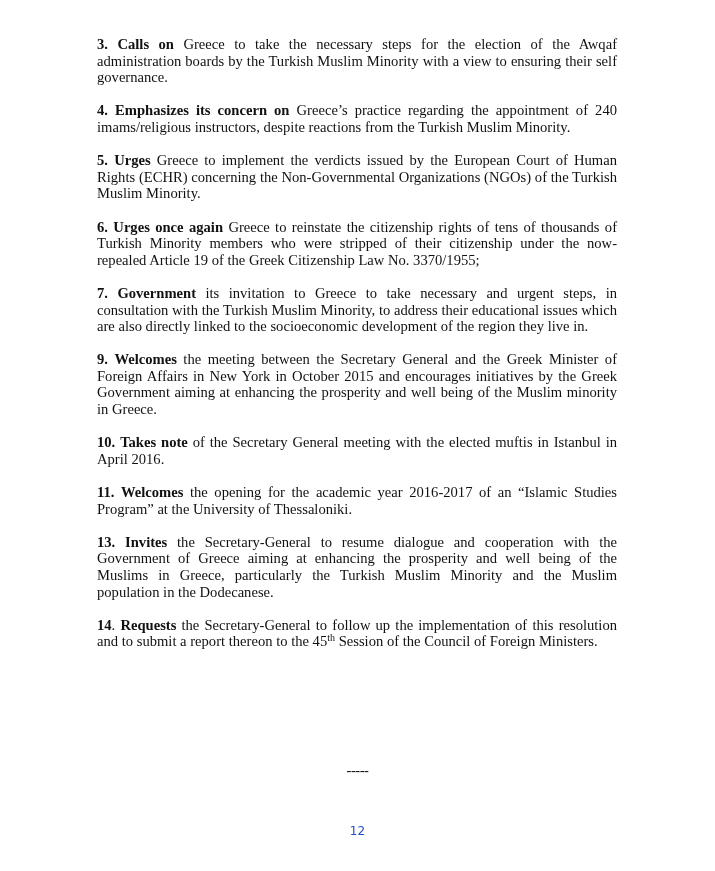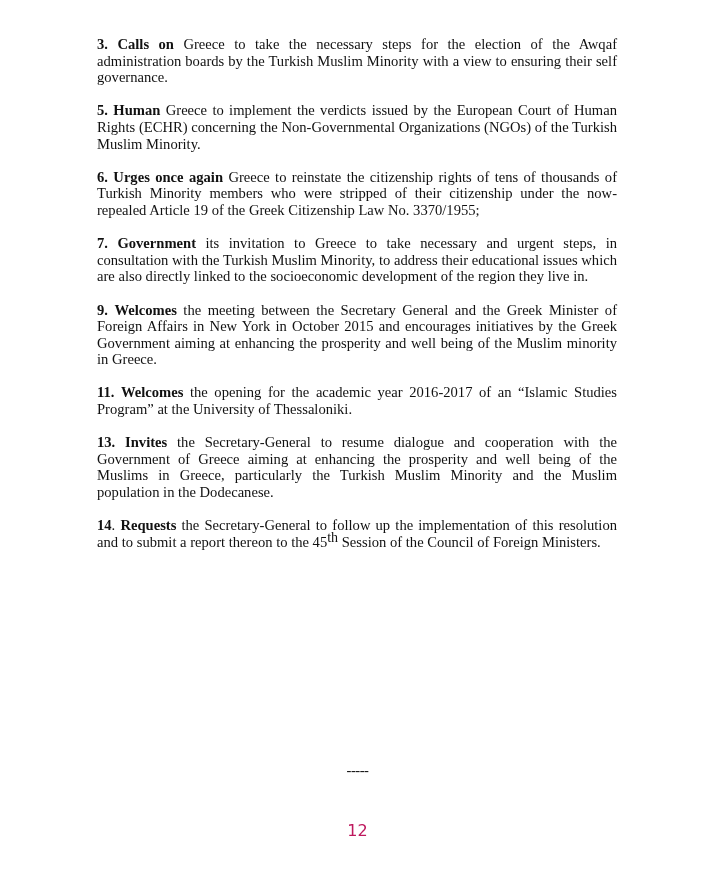--- a/index.html
+++ b/index.html
@@ -38,21 +38,21 @@
       text-align-last: left;
     }
     .para b {
       font-weight: bold;
     }
     .tab {
       display: inline-block;
       width: 22px;
     }
     sup {
-      font-size: 14px;
+      font-size: 10px;
       line-height: 0;
       vertical-align: 5px;
     }
     .separator {
       position: absolute;
       left: 0;
       top: 762px;
       width: 715px;
       text-align: center;
       font-family: "Liberation Serif", serif;
@@ -61,43 +61,45 @@
       color: #111111;
       letter-spacing: -0.5px;
     }
     .page-number {
       position: absolute;
       left: 0;
       top: 823px;
       width: 715px;
       text-align: center;
       font-family: "DejaVu Sans", sans-serif;
-      font-size: 16px;
+      font-size: 12px;
       line-height: 16px;
-      color: #be185d;
+      color: #1d4ed8;
     }
   </style>
 </head>
 <body>
 
 <div class="page">
   <div class="body-text">
 
     <p class="para"><b>3.</b> <b>Calls on</b><span> Greece to take the necessary steps for the election of the Awqaf administration boards by the Turkish Muslim Minority with a view to ensuring their self governance.</span></p>
 
+    <p class="para"><b>4.</b> <b>Emphasizes its concern on</b><span> Greece’s practice regarding the appointment of 240 imams/religious instructors, despite reactions from the Turkish Muslim Minority.</span></p>
 
-    <p class="para"><b>5.</b> <b>Human</b><span> Greece to implement the verdicts issued by the European Court of Human Rights (ECHR) concerning the Non-Governmental Organizations (NGOs) of the Turkish Muslim Minority.</span></p>
+    <p class="para"><b>5.</b> <b>Urges</b><span> Greece to implement the verdicts issued by the European Court of Human Rights (ECHR) concerning the Non-Governmental Organizations (NGOs) of the Turkish Muslim Minority.</span></p>
 
     <p class="para"><b>6.</b> <b>Urges once again</b><span> Greece to reinstate the citizenship rights of tens of thousands of Turkish Minority members who were stripped of their citizenship under the now-repealed Article 19 of the Greek Citizenship Law No. 3370/1955;</span></p>
 
     <p class="para"><b>7.</b> <b>Government</b><span> its invitation to Greece to take necessary and urgent steps, in consultation with the Turkish Muslim Minority, to address their educational issues which are also directly linked to the socioeconomic development of the region they live in.</span></p>
 
 
     <p class="para"><b>9.</b> <b>Welcomes</b><span> the meeting between the Secretary General and the Greek Minister of Foreign Affairs in New York in October 2015 and encourages initiatives by the Greek Government aiming at enhancing the prosperity and well being of the Muslim minority in Greece.</span></p>
 
+    <p class="para"><b>10.</b> <b>Takes note</b><span> of the Secretary General meeting with the elected muftis in Istanbul in April 2016.</span></p>
 
     <p class="para"><b>11.</b> <b>Welcomes</b><span> the opening for the academic year 2016-2017 of an “Islamic Studies Program” at the University of Thessaloniki.</span></p>
 
 
     <p class="para"><b>13.</b> <b>Invites</b><span> the Secretary-General to resume dialogue and cooperation with the Government of Greece aiming at enhancing the prosperity and well being of the Muslims in Greece, particularly the Turkish Muslim Minority and the Muslim population in the Dodecanese.</span></p>
 
     <p class="para"><b>14</b><span>. </span><b>Requests</b><span> the Secretary-General to follow up the implementation of this resolution and to submit a report thereon to the 45</span><sup>th</sup><span> Session of the Council of Foreign Ministers.</span></p>
 
   </div>
 

